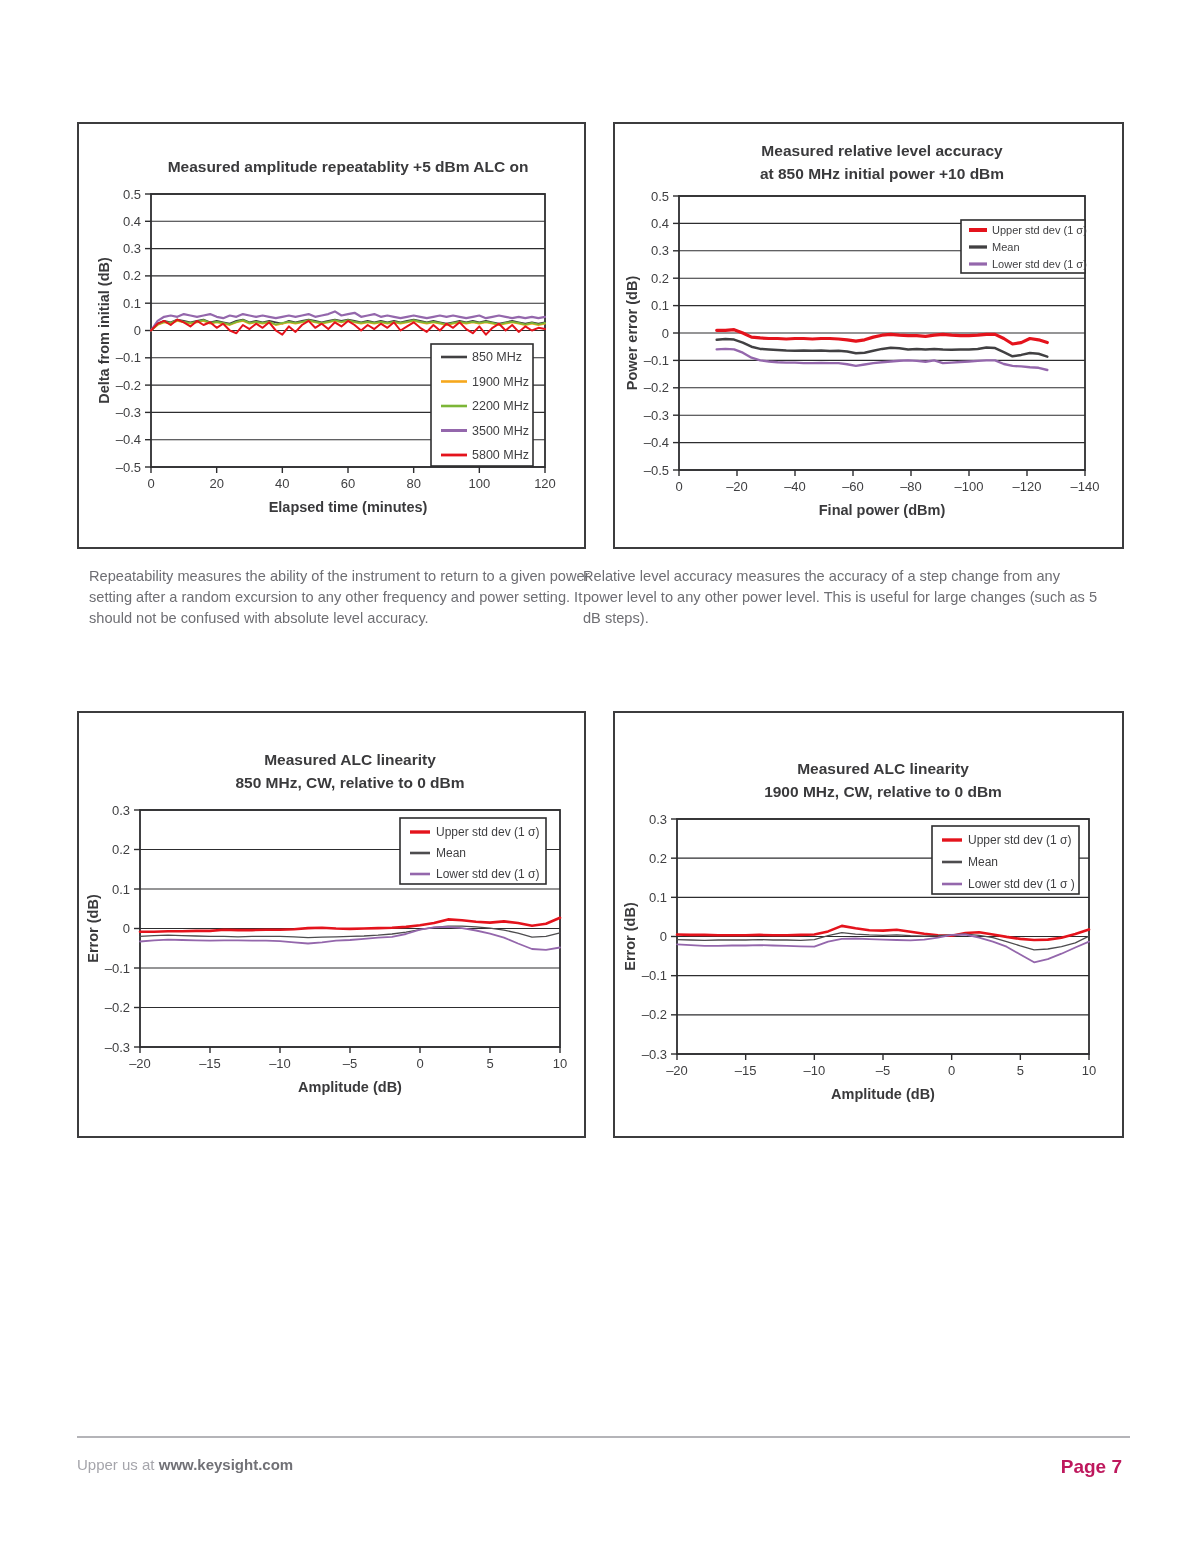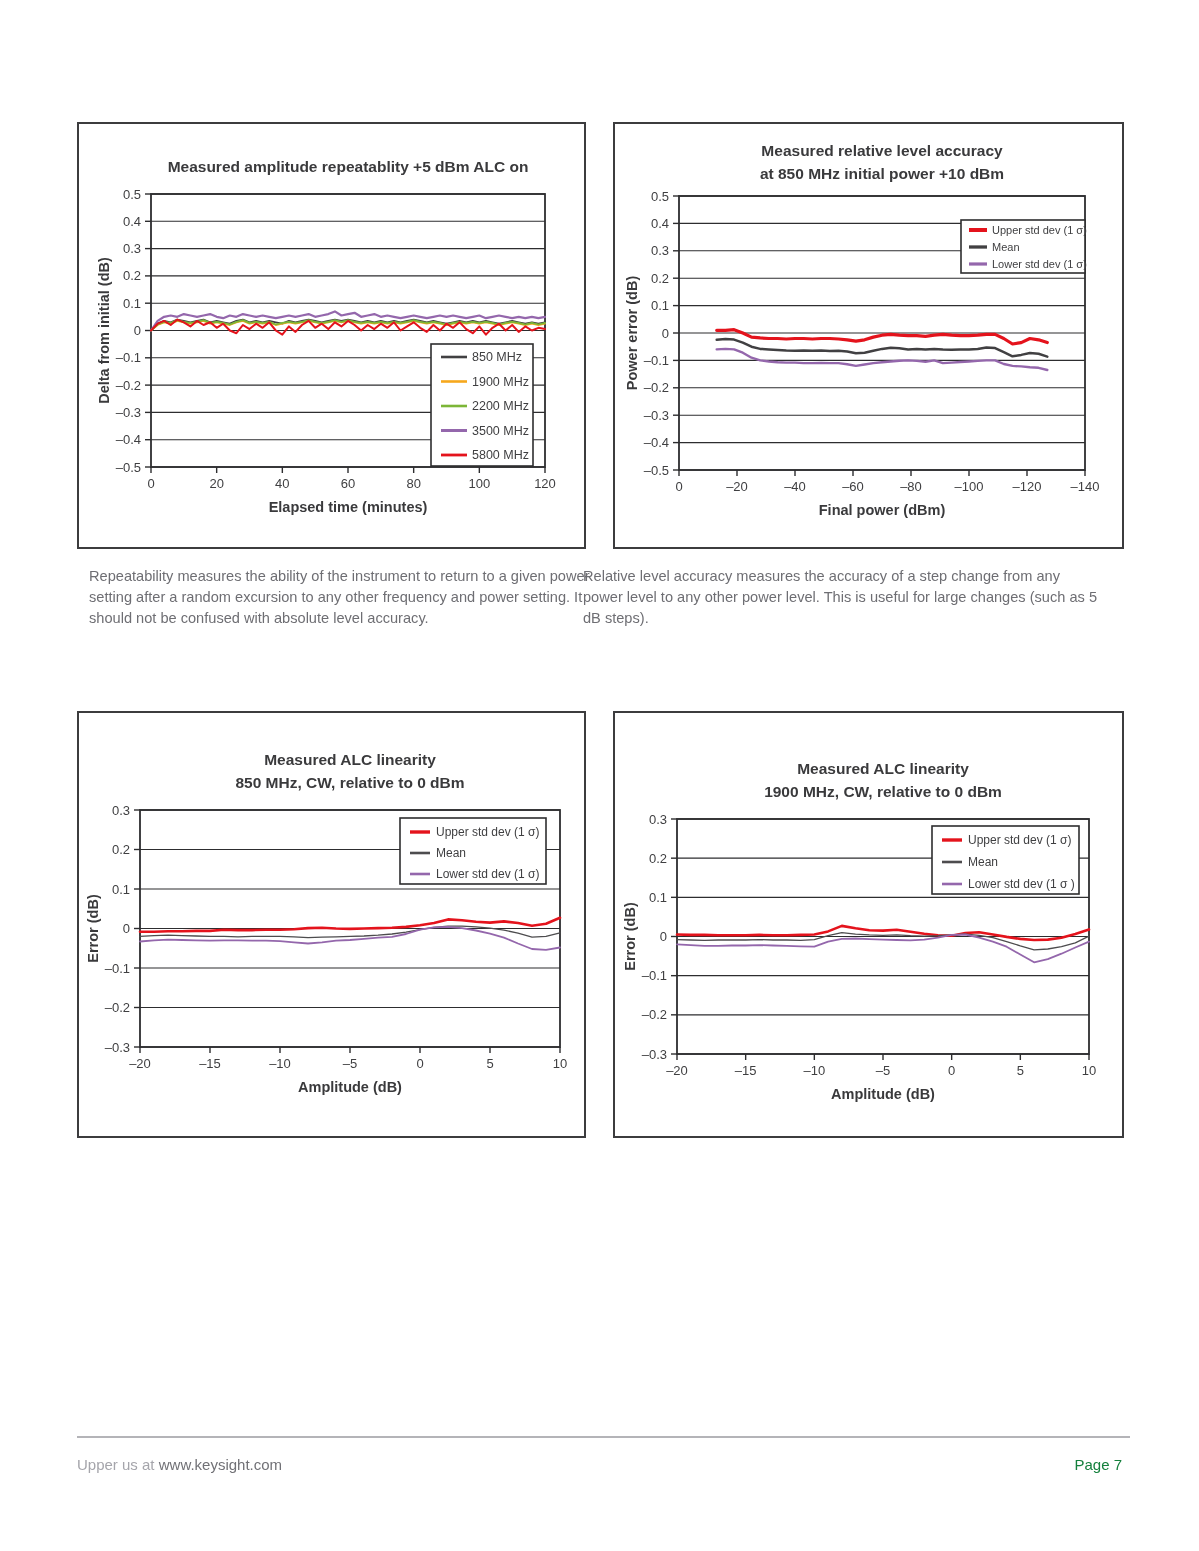--- a/index.html
+++ b/index.html
@@ -8,22 +8,22 @@
   .panel{position:absolute;border:2px solid #3c3c3e;background:#ffffff;box-sizing:border-box;}
   #panel-1{left:77px;top:122px;width:509px;height:427px;}
   #panel-2{left:613px;top:122px;width:511px;height:427px;}
   #panel-3{left:77px;top:711px;width:509px;height:427px;}
   #panel-4{left:613px;top:711px;width:511px;height:427px;}
   .caption{position:absolute;top:566px;width:517px;color:#6e6e73;font-size:14.6px;line-height:21px;}
   #caption-left{left:77px;margin-left:12px;}
   #caption-right{left:583px;}
   .footer-rule{position:absolute;left:77px;top:1436px;width:1053px;height:2px;background:#b4b4b8;}
   .footer-left{position:absolute;left:77px;top:1456px;font-size:15px;color:#a5a5ab;}
-  .footer-left b{color:#717176;font-weight:normal;}
-  .footer-right{position:absolute;right:77px;top:1456px;font-size:15px;color:#15803d;}
+  .footer-left b{color:#717176;font-weight:bold;}
+  .footer-right{position:absolute;right:77px;top:1456px;font-size:19px;color:#be185d;font-weight:bold;}
   svg{display:block;}
 </style>
 </head>
 <body>
 
 <div class="page">
 
   <div class="panel" id="panel-1">
     <svg width="505" height="423">
         <g>

